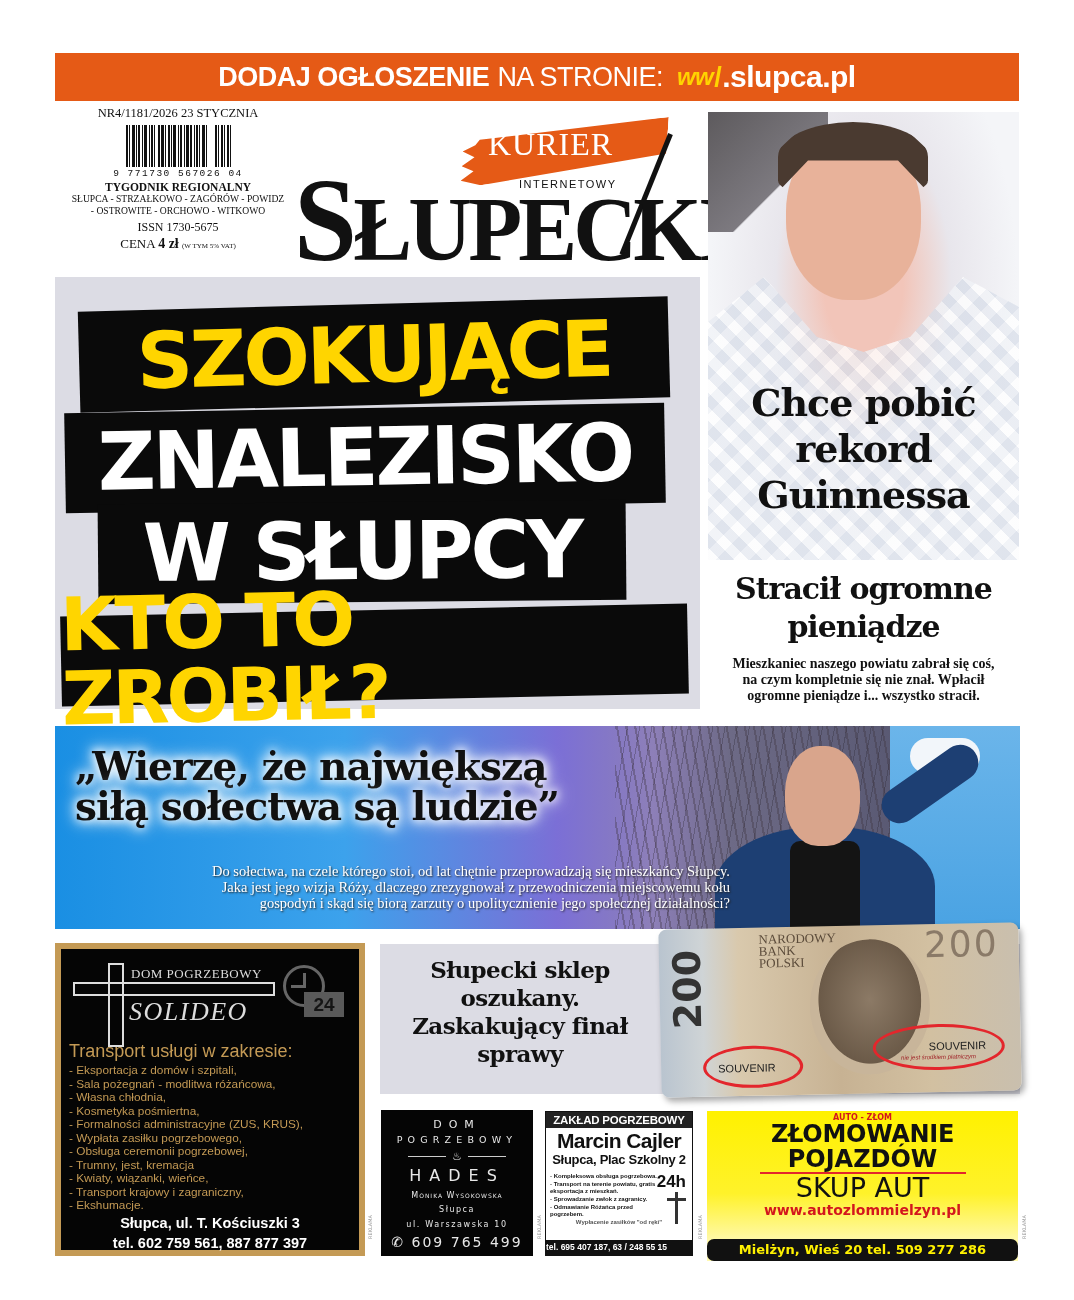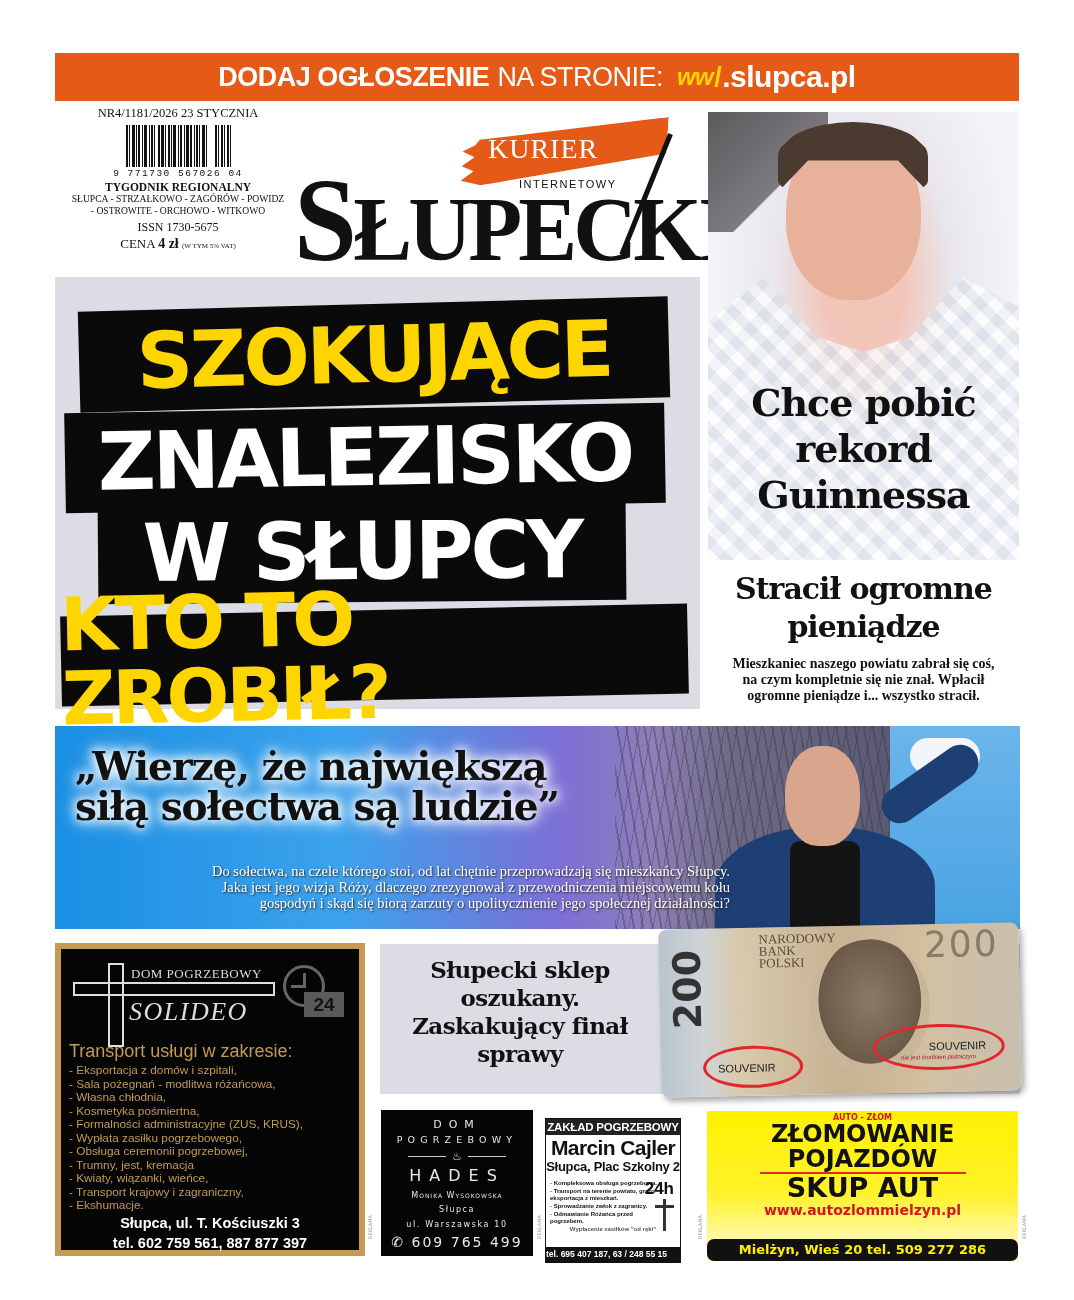--- a/index.html
+++ b/index.html
@@ -31,21 +31,21 @@
   .cena b { font-size: 14px; }
   .cena small { font-size: 7px; }
 
   
   .logo { position: absolute; left: 292px; top: 112px; width: 410px; height: 160px; }
   .logo .flag {
     position: absolute; left: 170px; top: 14px; width: 205px; height: 52px;
     background: #e55a16; clip-path: polygon(8% 12%, 100% 0%, 100% 70%, 10% 100%, 0% 88%, 6% 72%, 0% 60%, 6% 45%, 0% 32%, 6% 22%);
     transform: skew(-4deg, -5deg);
   }
-  .logo .kurier { position: absolute; left: 196px; top: 21px; font-family: "Liberation Serif", serif; font-size: 28px; color: #fff; letter-spacing: 1px; }
+  .logo .kurier { position: absolute; left: 196px; top: 14px; font-family: "Liberation Serif", serif; font-size: 32px; color: #fff; letter-spacing: 1px; }
   .logo .internetowy { position: absolute; left: 227px; top: 66px; font-family: "Liberation Sans", sans-serif; font-size: 11px; letter-spacing: 1.5px; color: #111; }
   .logo .pole { position: absolute; left: 376px; top: 22px; width: 5px; height: 130px; background: #111; transform: rotate(22deg); transform-origin: top; }
   .logo .name {
     position: absolute; left: 2px; top: 50px; font-family: "Liberation Serif", serif; font-weight: bold;
     font-size: 92px; letter-spacing: -4px; color: #111; line-height: 1; transform: scaleX(0.96); transform-origin: left;
   }
   .logo .name .big-s { font-size: 118px; }
 
   
   .main-block { position: absolute; left: 55px; top: 277px; width: 645px; height: 432px; background: #dcdce4; }
@@ -132,39 +132,39 @@
   .ad-hades .flame { font-size: 11px; color: #e8e8e8; }
   .ad-hades .l3 { font-size: 16px; letter-spacing: 8px; margin-top: 3px; }
   .ad-hades .l4 { font-size: 8px; letter-spacing: 1px; margin-top: 6px; font-variant: small-caps; }
   .ad-hades .l5 { font-size: 8px; letter-spacing: 1.5px; margin-top: 5px; }
   .ad-hades .l6 { font-size: 8px; letter-spacing: 1.6px; margin-top: 6px; }
   .ad-hades .l7 { font-size: 14px; letter-spacing: 2px; margin-top: 5px; }
 
   .vertical-tag { position: absolute; font-family: "DejaVu Sans", sans-serif; font-size: 5px; color: #999; writing-mode: vertical-rl; transform: rotate(180deg); }
 
   
-  .ad-cajler { position: absolute; left: 545px; top: 1111px; width: 136px; height: 145px; border: 1px solid #111; background: #fff; font-family: "Liberation Sans", sans-serif; margin-top: 7px; }
+  .ad-cajler { position: absolute; left: 545px; top: 1111px; width: 148px; height: 145px; border: 1px solid #111; background: #fff; font-family: "Liberation Sans", sans-serif; }
   .ad-cajler .hdr { background: #222; color: #fff; font-weight: bold; font-size: 11.5px; text-align: center; height: 16px; line-height: 16px; letter-spacing: -0.2px; }
   .ad-cajler .name { font-weight: bold; font-size: 21px; text-align: center; letter-spacing: -0.6px; line-height: 22px; margin-top: 2px; }
   .ad-cajler .place { font-weight: bold; font-size: 13px; text-align: center; letter-spacing: -0.3px; }
   .ad-cajler .h24 { position: absolute; right: 6px; top: 60px; font-weight: bold; font-size: 17px; }
   .ad-cajler .crucifix { position: absolute; right: 14px; top: 80px; width: 3px; height: 32px; background: #333; }
   .ad-cajler .crucifix::after { content: ""; position: absolute; left: -8px; top: 6px; width: 19px; height: 3px; background: #333; }
   .ad-cajler ul { list-style: none; margin: 6px 0 0 4px; font-size: 6px; line-height: 7px; font-weight: bold; width: 112px; }
   .ad-cajler ul li { margin-bottom: 1px; }
   .ad-cajler .wyp { font-size: 6px; color: #555; text-align: center; font-weight: bold; margin-top: 0px; }
   .ad-cajler .tel { position: absolute; left: 0; right: 0; bottom: 0; background: #111; color: #fff; font-weight: bold; font-size: 8.5px; text-align: left; height: 15px; line-height: 15px; }
 
   
   .ad-zlom { position: absolute; left: 707px; top: 1111px; width: 311px; height: 150px; background: linear-gradient(180deg, #fff100 0%, #fff22a 55%, #fff9b0 88%); font-family: "DejaVu Sans", sans-serif; text-align: center; }
   .ad-zlom .small { font-size: 8px; font-weight: bold; color: #d3161d; margin-top: 2px; }
   .ad-zlom .l1 { font-weight: bold; font-size: 24px; line-height: 25px; color: #111; letter-spacing: -0.3px; }
   .ad-zlom .l2 { font-weight: bold; font-size: 24px; line-height: 25px; color: #111; }
   .ad-zlom .red-line { width: 206px; height: 2px; background: #e3262c; margin: 0 auto; }
-  .ad-zlom .l3 { font-weight: bold; font-size: 27px; line-height: 28px; color: #111; }
+  .ad-zlom .l3 { font-weight: normal; font-size: 27px; line-height: 28px; color: #111; }
   .ad-zlom .url { font-weight: bold; font-size: 14px; color: #d3161d; line-height: 16px; }
   .ad-zlom .addr { position: absolute; left: 0; right: 0; bottom: 0; height: 22px; background: #111; color: #fff100; font-weight: bold; font-size: 13px; line-height: 22px; border-radius: 7px; }
 </style>
 </head>
 <body>
 
 <div class="top-banner">
   <span class="strong">DODAJ OGŁOSZENIE</span>
   <span class="light">NA STRONIE:</span>
   <span class="www">ww</span>

